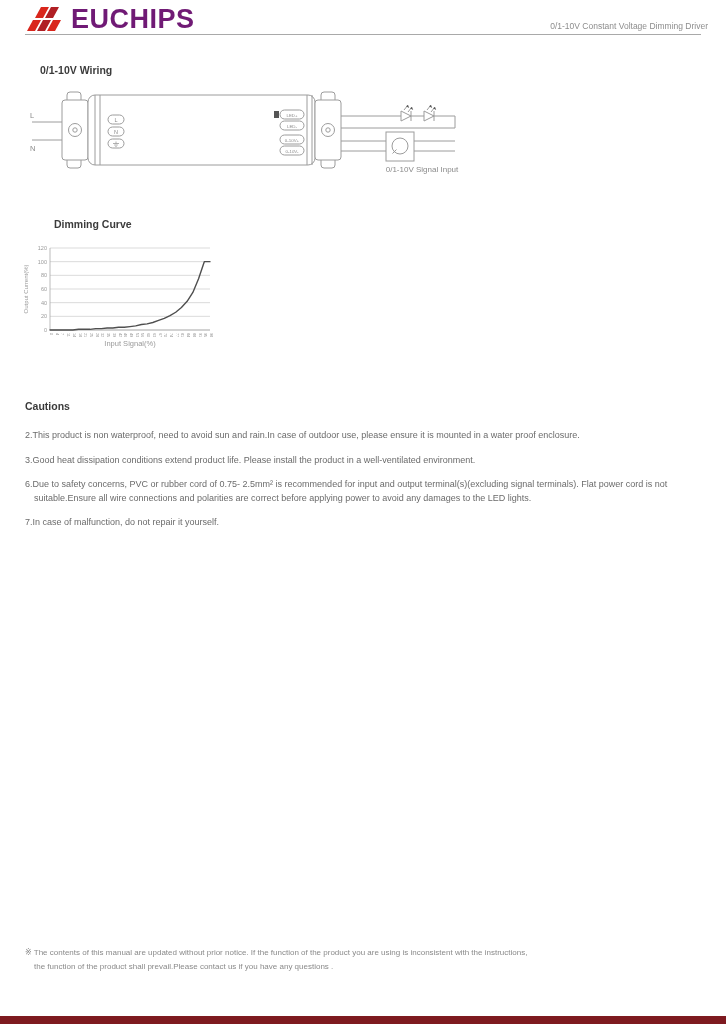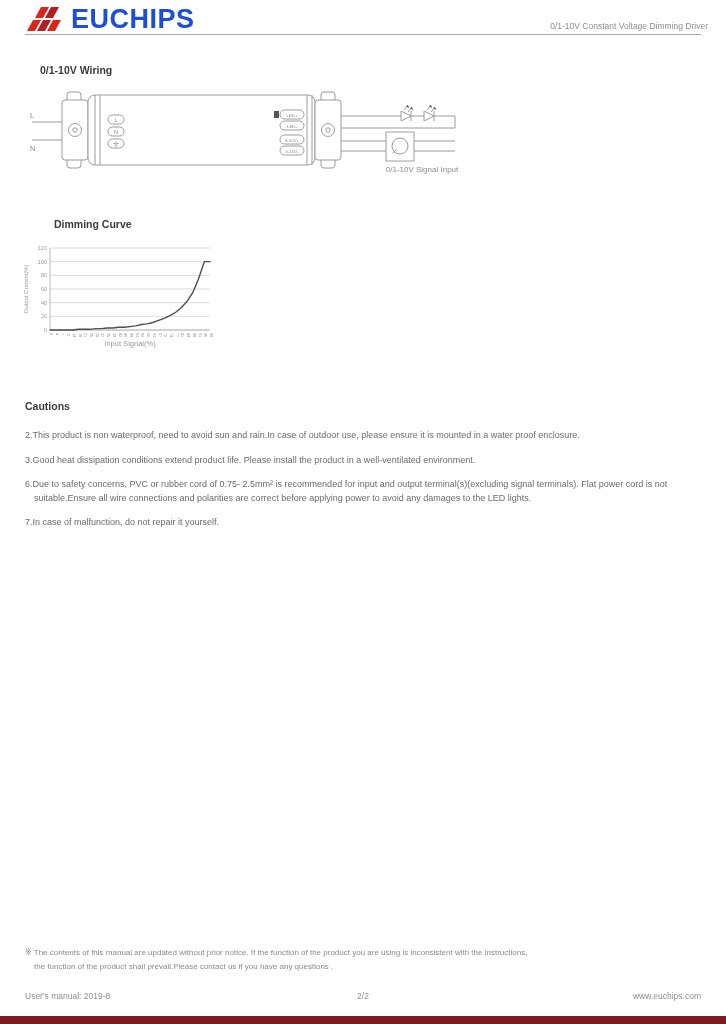--- a/index.html
+++ b/index.html
@@ -10,21 +10,21 @@
     width: 726px;
     height: 1024px;
     margin: 0 auto;
     background: #ffffff;
     overflow: hidden;
   }
   
   .header { position: absolute; left: 0; top: 0; width: 726px; height: 40px; }
   .logo { position: absolute; left: 25px; top: 6px; display: flex; align-items: center; }
   .logo-text {
-    font-size: 27px; font-weight: 700; color: #1d4ed8;
+    font-size: 27px; font-weight: 700; color: #701a75;
     letter-spacing: 0.5px; margin-left: 4px; line-height: 1;
   }
   .doc-title {
     position: absolute; right: 18px; top: 21px;
     font-size: 8.5px; color: #8d8d8d;
   }
   .header-rule { position: absolute; left: 25px; right: 25px; top: 34px; height: 1px; background: #a9a9a9; }
   
   .section-heading { position: absolute; left: 25px; font-size: 10.5px; font-weight: 700; color: #3b3b3b; padding-left: 15px; }
   #wiring-heading { top: 64px; }
@@ -219,20 +219,15 @@
     <p>3.Good heat dissipation conditions extend product life. Please install the product in a well-ventilated environment.</p>
     <p>6.Due to safety concerns, PVC or rubber cord of 0.75- 2.5mm² is recommended for input and output terminal(s)(excluding signal terminals). Flat power cord is not suitable.Ensure all wire connections and polarities are correct before applying power to avoid any damages to the LED lights.</p>
     <p>7.In case of malfunction, do not repair it yourself.</p>
   </div>
 
   <div class="footnote">
     <div class="line1">※ The contents of this manual are updated without prior notice. If the function of the product you are using is inconsistent with the instructions,</div>
     <div class="line2">the function of the product shall prevail.Please contact us if you have any questions .</div>
   </div>
 
-  <div class="footer">
-    <span class="left">User's manual:  2019-8</span>
-    <span class="center">2/2</span>
-    <span class="right">www.euchips.com</span>
-  </div>
 
   <div class="bottom-bar"></div>
 </div>
 
 </body></html>

